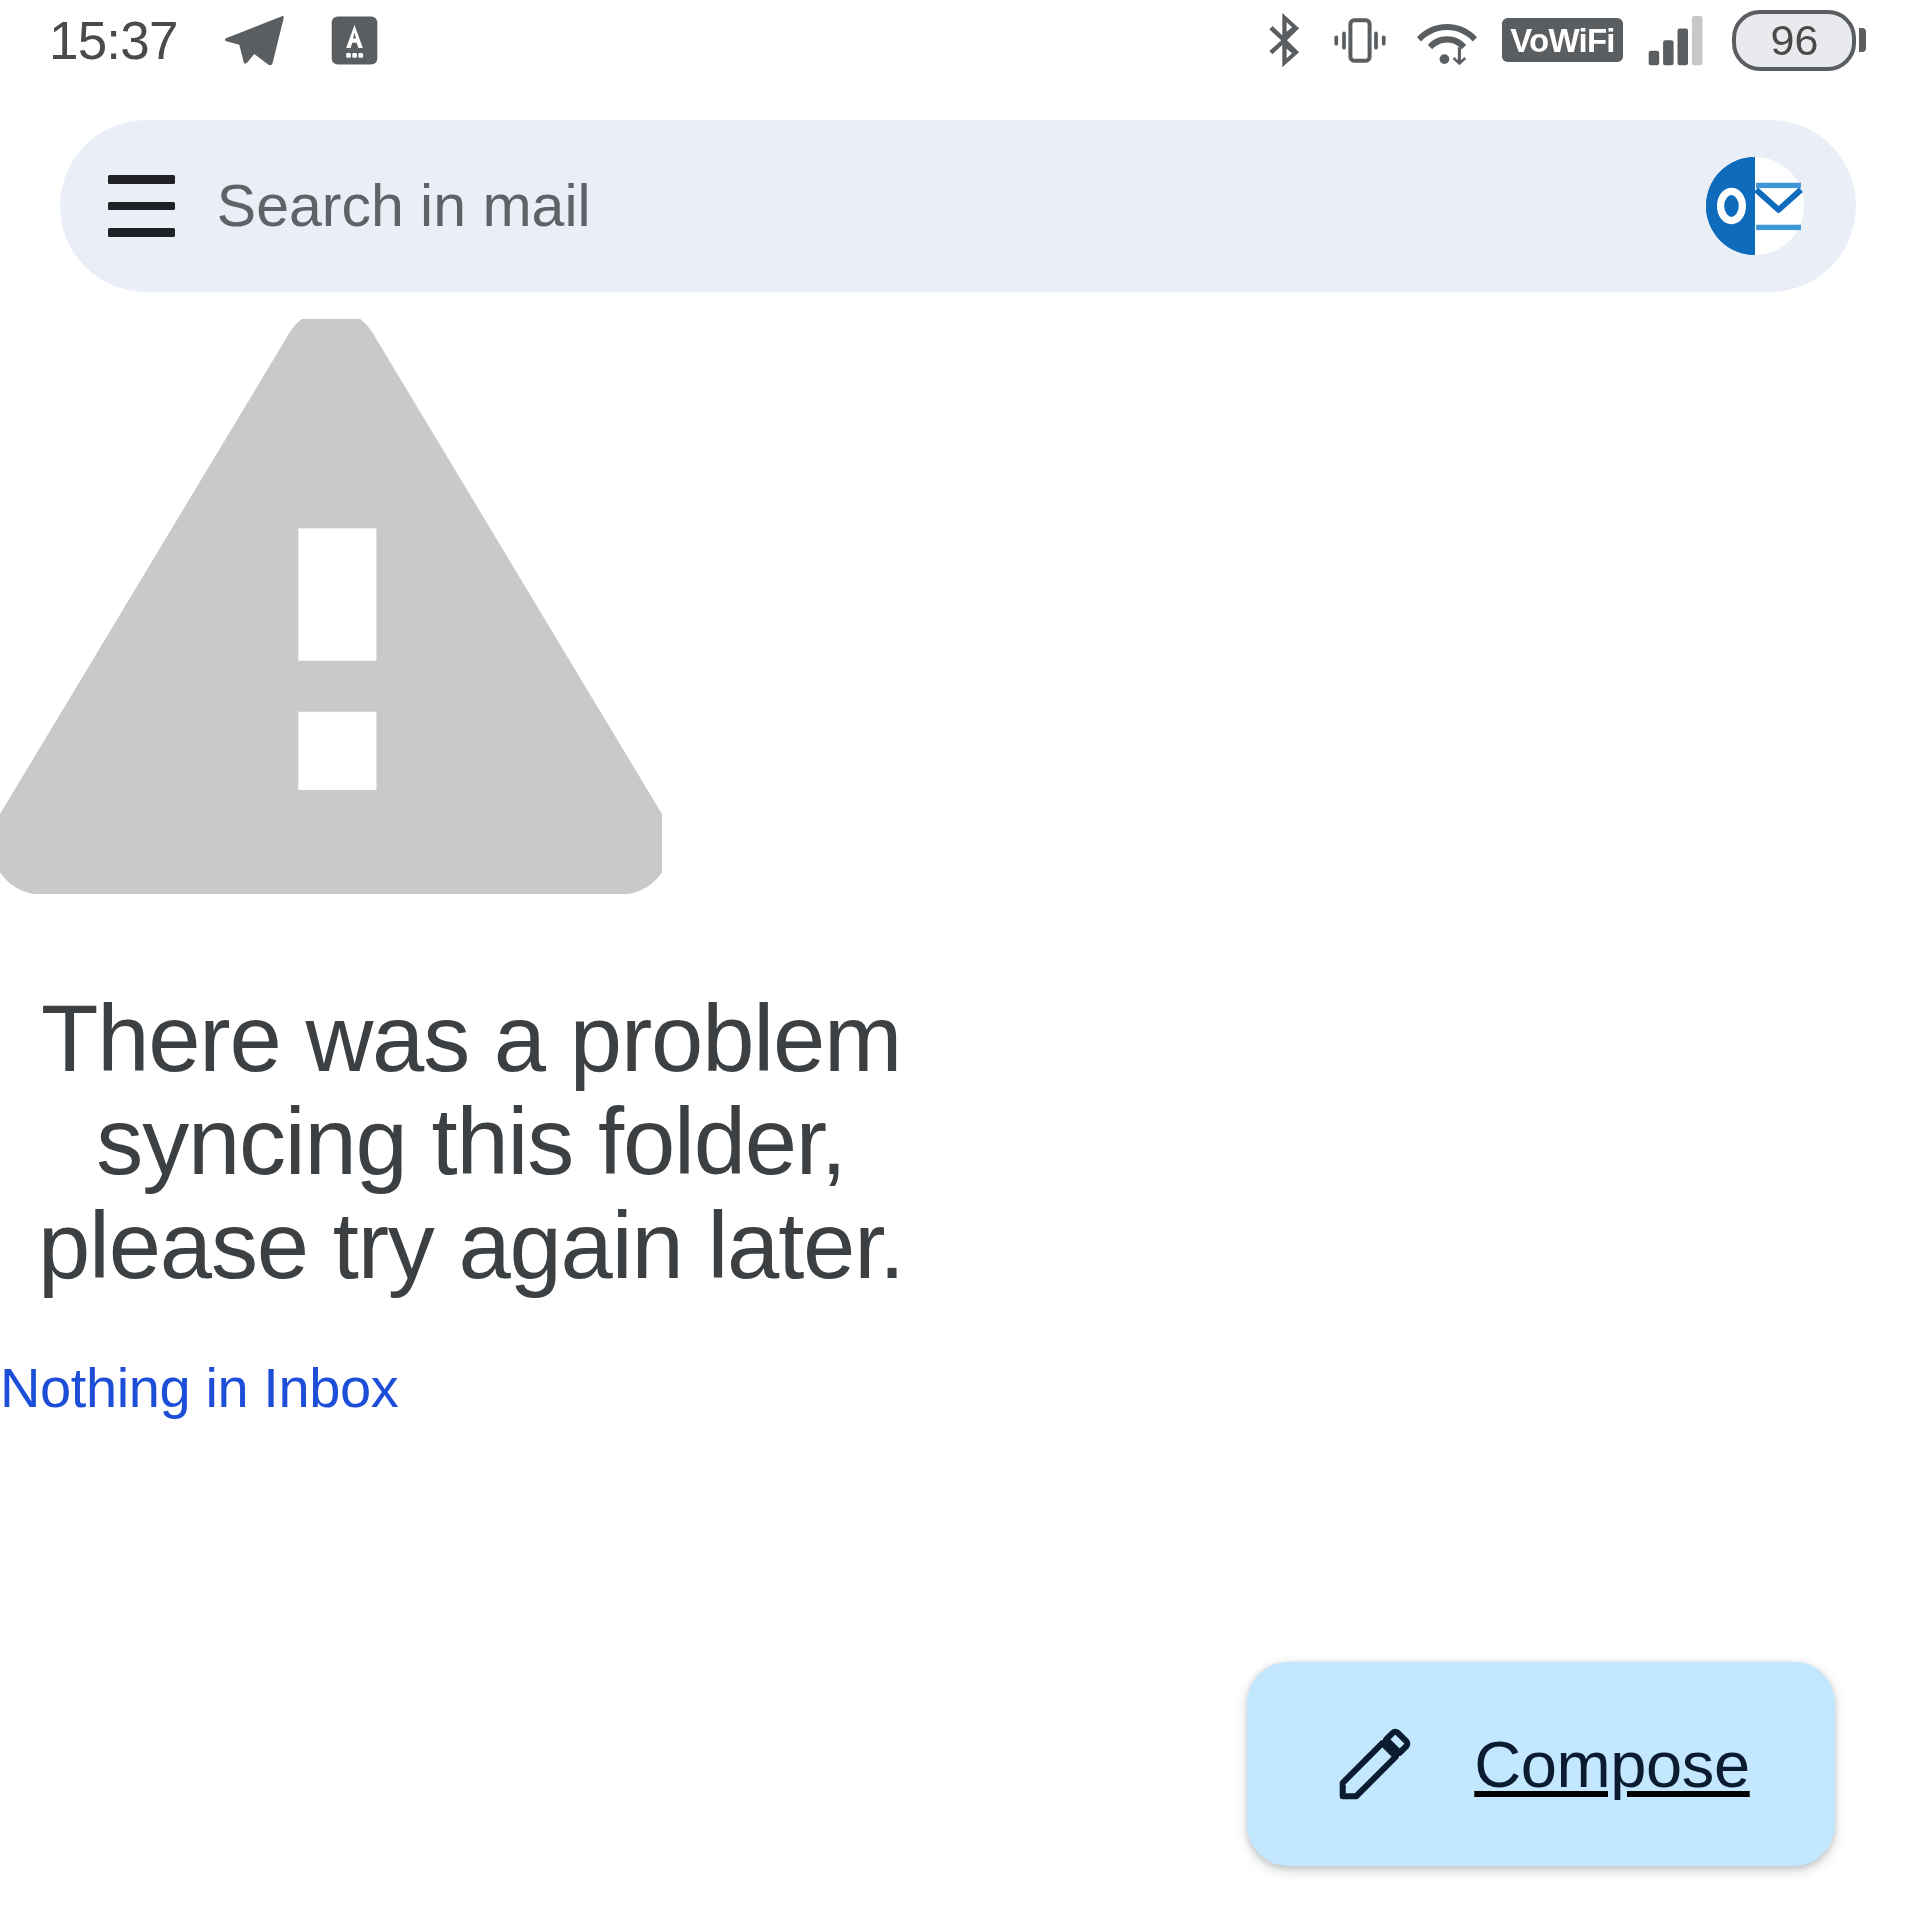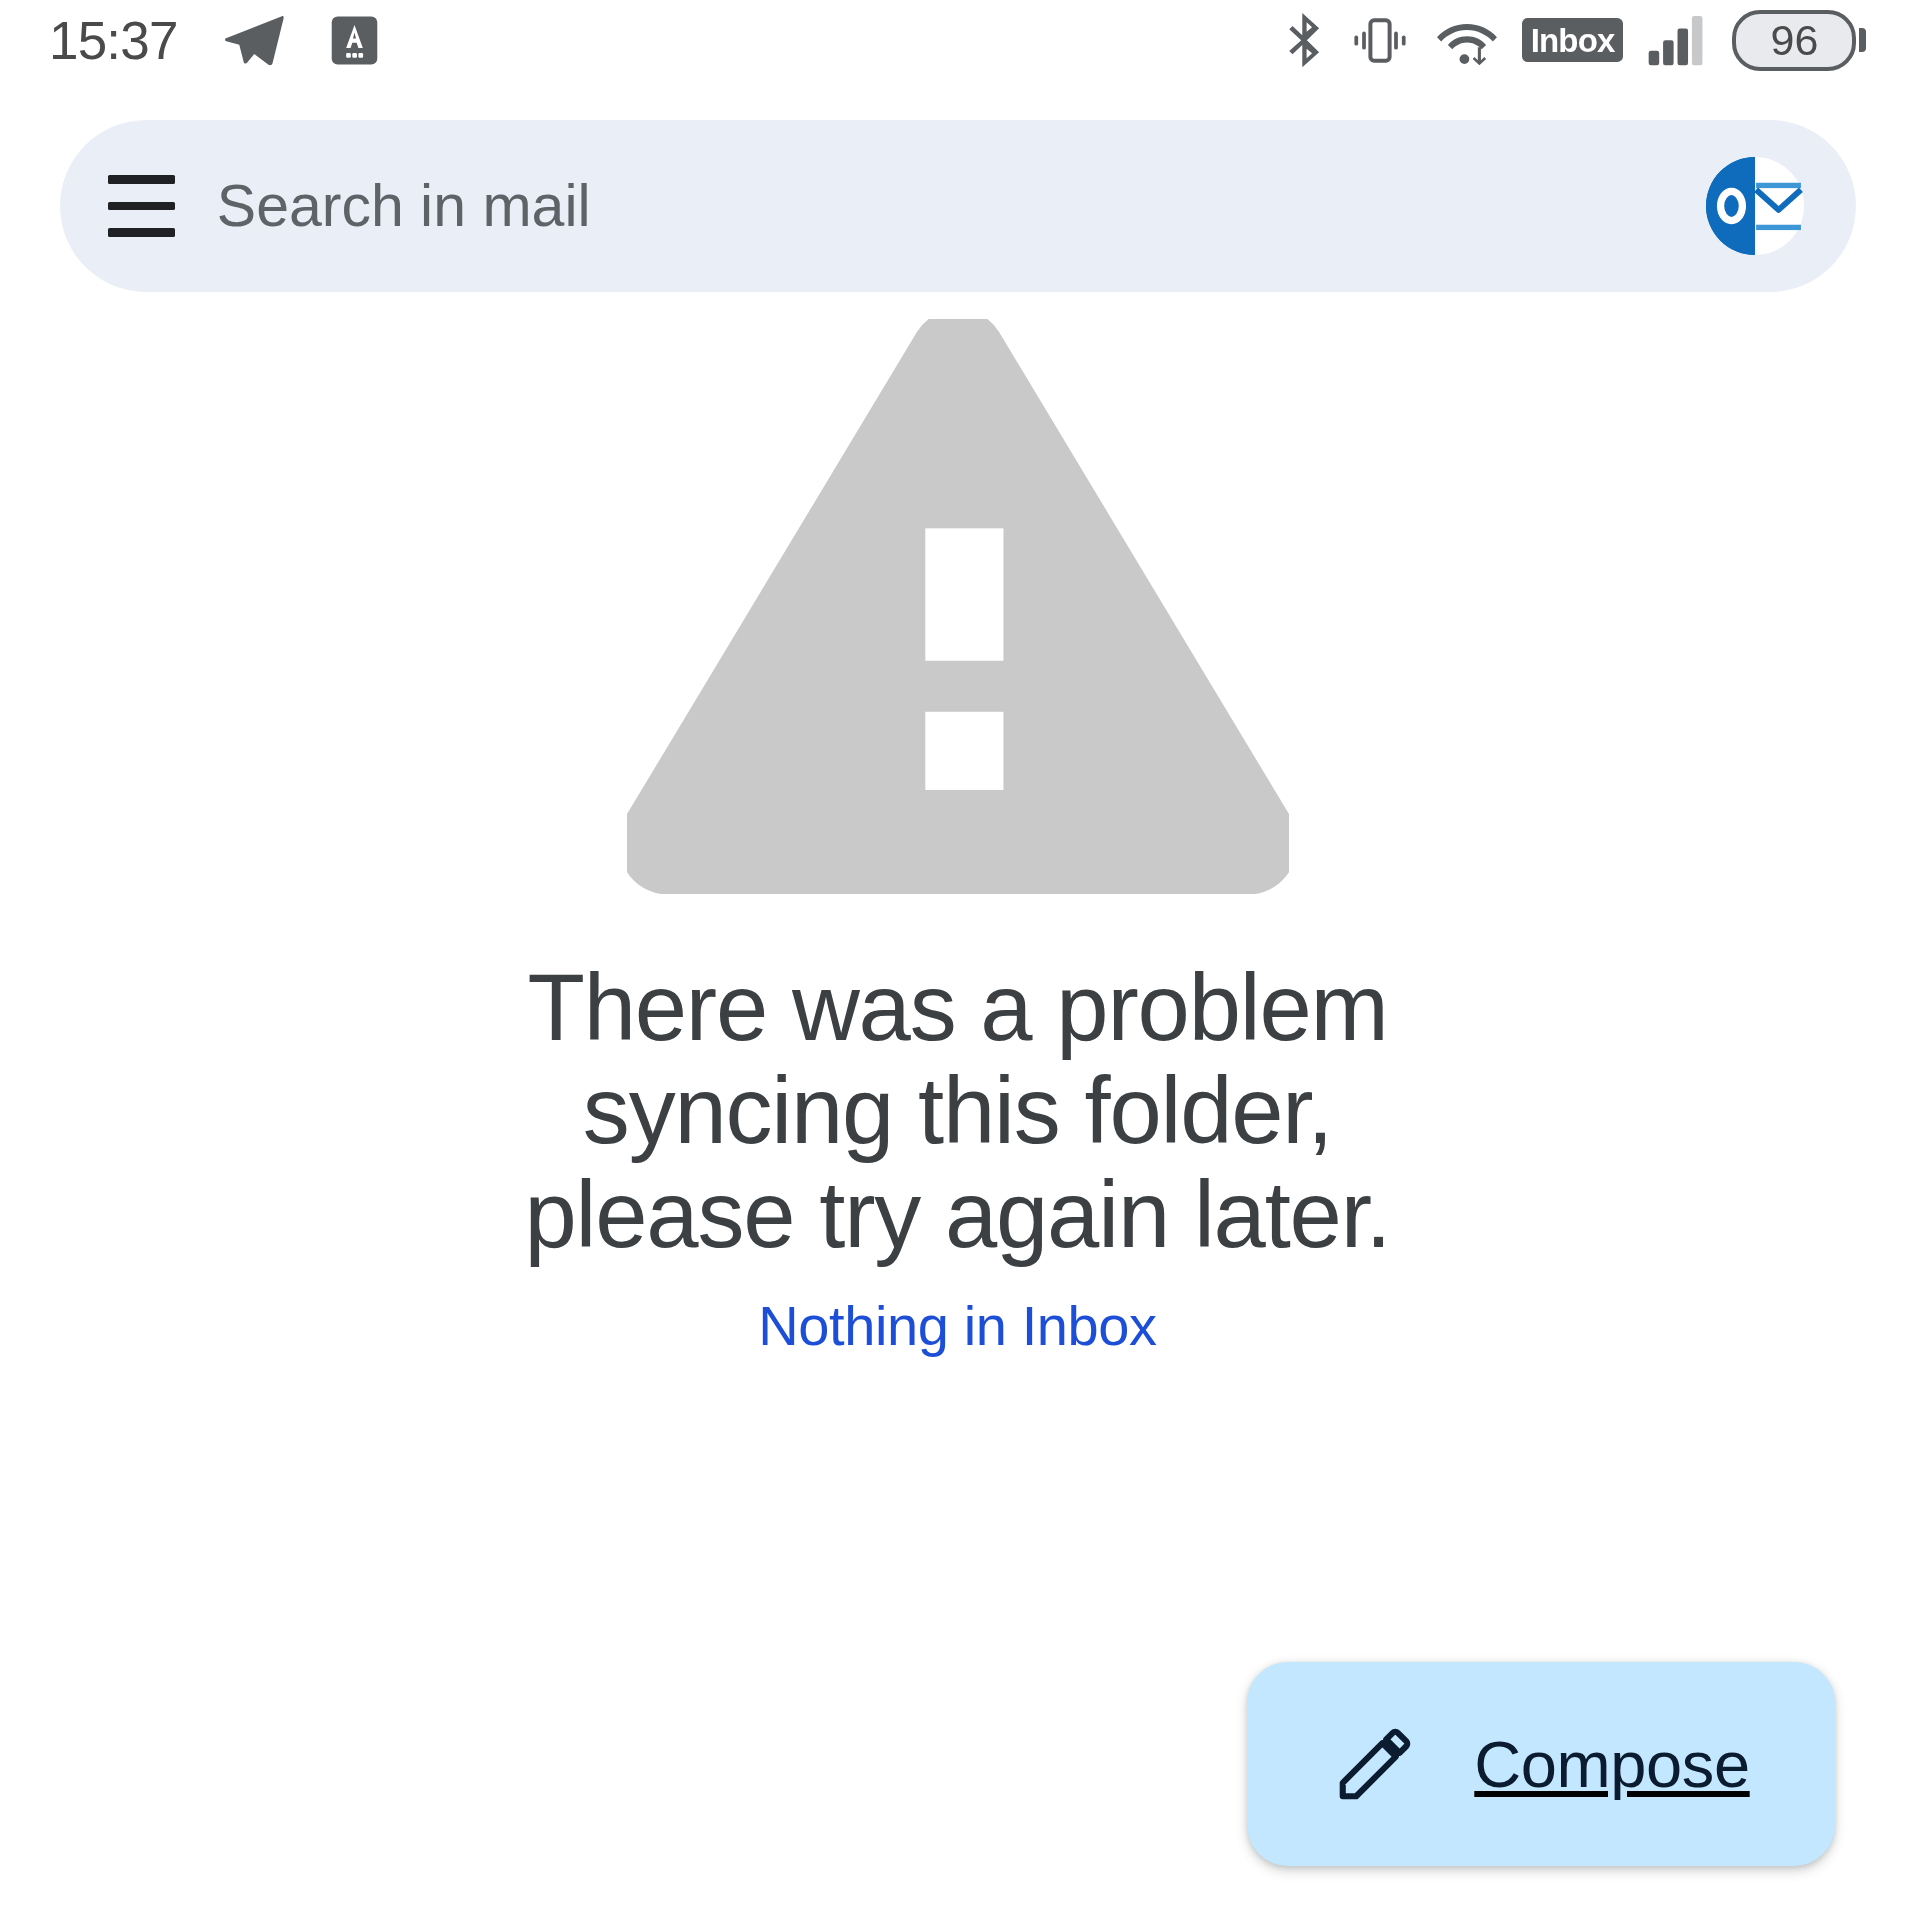--- a/index.html
+++ b/index.html
@@ -46,21 +46,21 @@
   #search-input::placeholder { color:#5f6368; opacity:1; }
   #account-avatar {
     width:112px; height:112px; margin-right:45px; flex:0 0 auto;
     border-radius:50%; overflow:hidden; cursor:pointer;
     display:flex; align-items:center; justify-content:center;
   }
 
   
   #empty-state {
     position:absolute; left:0; top:319px; width:1915px;
-    display:flex; flex-direction:column; align-items:center;
+    display:flex; flex-direction:column; align-items:flex-start;gap:31px;
   }
   #warning-icon { width:662px; height:575px; }
   #empty-title {
     margin-top:62px;
     width:942px; text-align:center;
     font-size:94px; line-height:1.10; color:#3c4043;
     font-family:"Liberation Sans", sans-serif;
     letter-spacing:-1.2px;
   }
   #empty-subtitle {
@@ -122,21 +122,21 @@
       </svg>
 
       <svg class="sicon" width="62" height="53" viewBox="0 0 24 20">
         <path d="M12.0 3.6 C7.3 3.6 3.2 5.6 0.4 8.7 L2.0 10.4 C4.4 7.7 8.0 5.9 12.0 5.9 C16.0 5.9 19.6 7.7 22.0 10.4 L23.6 8.7 C20.8 5.6 16.7 3.6 12.0 3.6 Z" fill="#5b5e61"></path>
         <path d="M12.0 8.4 C9.0 8.4 6.4 9.7 4.6 11.7 L6.3 13.4 C7.7 11.9 9.7 10.8 12.0 10.8 C14.3 10.8 16.3 11.9 17.7 13.4 L19.4 11.7 C17.6 9.7 15.0 8.4 12.0 8.4 Z" fill="#5b5e61"></path>
         <circle cx="11.0" cy="17.2" r="1.9" fill="#5b5e61"></circle>
         <path d="M16.2 12.6 L16.2 17.6 L14.9 16.4 L14.2 17.2 L16.8 19.6 L19.4 17.2 L18.7 16.4 L17.4 17.6 L17.4 12.6 Z" fill="#5b5e61"></path>
       </svg>
 
       <div style="background:#5b5e61;border-radius:5.6px;padding:5.6px 8.8px;display:flex;align-items:center;">
-        <span style="color:#ffffff;font-size:33px;font-weight:bold;font-family:'Liberation Sans',sans-serif;line-height:1;letter-spacing:-0.8px;">Inbox</span>
+        <span style="color:#ffffff;font-size:33px;font-weight:bold;font-family:'Liberation Sans',sans-serif;line-height:1;letter-spacing:-0.8px;">VoWiFi</span>
       </div>
 
       <svg class="sicon" width="61" height="53" viewBox="0 0 22 19">
         <rect x="0.6" y="13.2" width="3.8" height="5.2" rx="0.8" fill="#5b5e61"></rect>
         <rect x="5.8" y="9.4" width="3.8" height="9.0" rx="0.8" fill="#5b5e61"></rect>
         <rect x="11.0" y="5.2" width="3.8" height="13.2" rx="0.8" fill="#5b5e61"></rect>
         <rect x="16.2" y="0.7" width="3.8" height="17.7" rx="0.8" fill="#c6c8ca"></rect>
       </svg>
 
       <div style="display:flex;align-items:center;">

